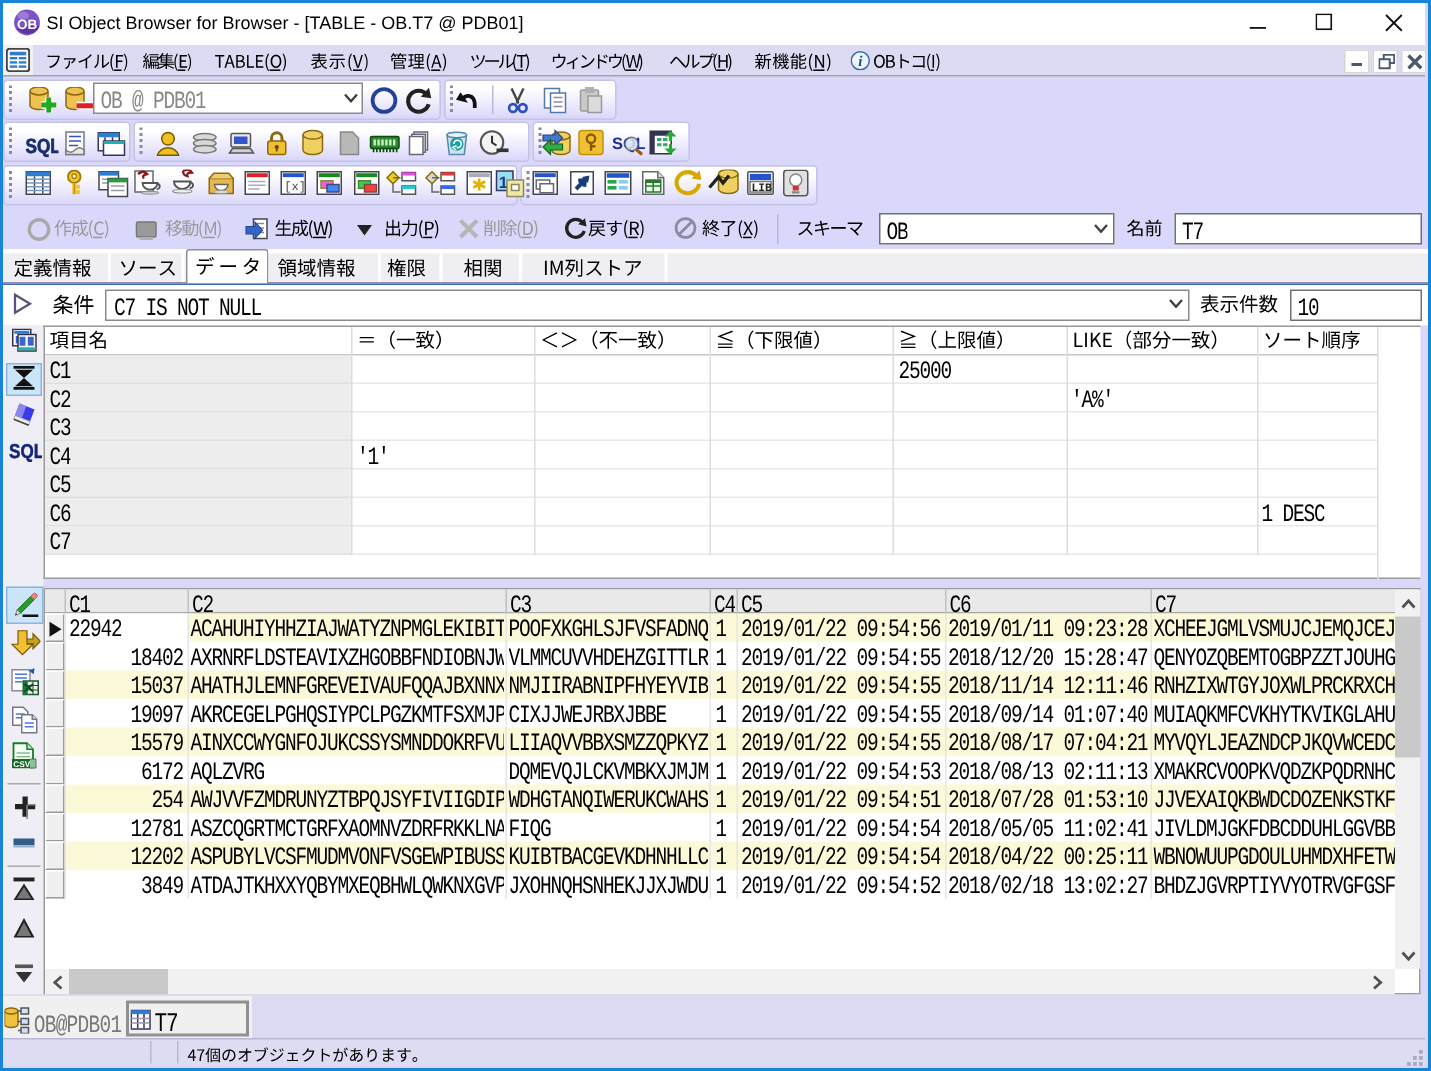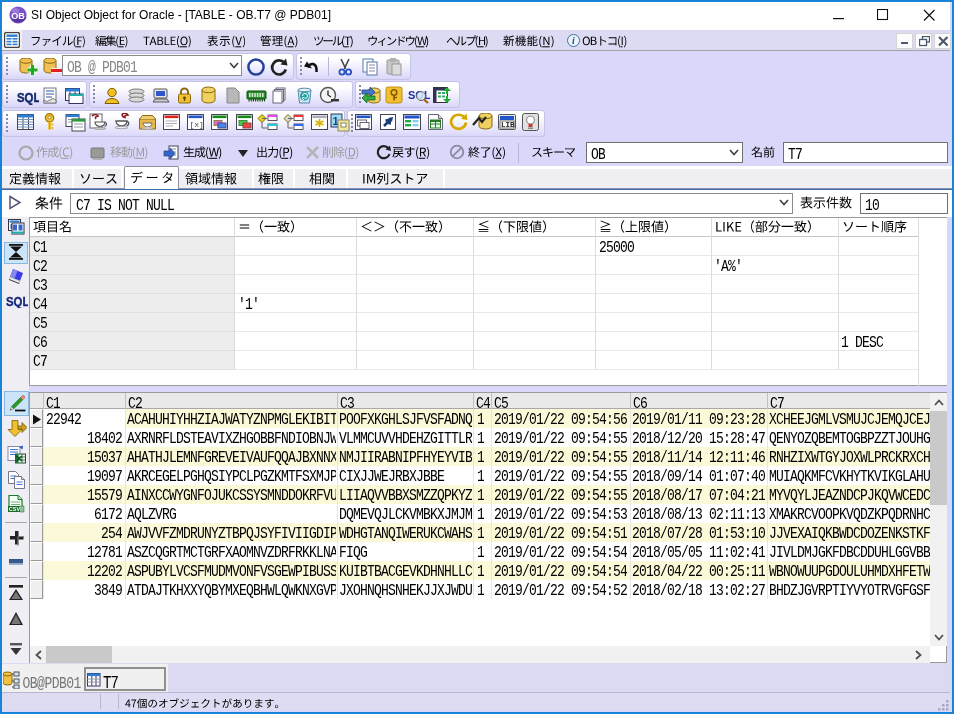--- a/index.html
+++ b/index.html
@@ -1,21 +1,21 @@
 <!DOCTYPE html>
 <html><head><meta charset="utf-8"><style>html,body{margin:0;padding:0}body{width:954px;height:714px}</style></head><body>
 <div style="position:relative;width:954px;height:714px;background:#d9d7fa;overflow:hidden">
     <div style="position:absolute;left:0px;top:0px;width:950px;height:30px;background:#fff"></div>
     <svg style="position:absolute;left:9px;top:6px" width="18" height="18" viewBox="0 0 18 18">
       <circle cx="9" cy="9" r="8.6" fill="#7b52c8"></circle>
       <path d="M2 12a8.6 8.6 0 0 0 15.6-1z" fill="#5a35a0"></path>
       <ellipse cx="6.5" cy="4.5" rx="4" ry="2.6" fill="#9a79d8"></ellipse>
       <text x="9" y="13" font-family="Liberation Sans" font-size="9" font-weight="bold" fill="#fff" text-anchor="middle">OB</text>
     </svg>
-    <div style="position:absolute;left:31px;top:8px;font:12px 'Liberation Sans',sans-serif;color:#000;white-space:pre">SI Object Object for Oracle - [TABLE - OB.T7 @ PDB01]</div>
+    <div style="position:absolute;left:31px;top:8px;font:12px 'Liberation Sans',sans-serif;color:#000;white-space:pre">SI Object Browser for Browser - [TABLE - OB.T7 @ PDB01]</div>
     <svg style="position:absolute;left:833px;top:13px" width="12" height="12" viewBox="0 0 12 12">
       <rect x="0" y="5" width="11" height="1.2" fill="#111"></rect>
     </svg>
     <svg style="position:absolute;left:877px;top:9px" width="12" height="12" viewBox="0 0 12 12">
       <rect x="0.5" y="0.5" width="10" height="10" fill="none" stroke="#111" stroke-width="1.1"></rect>
     </svg>
     <svg style="position:absolute;left:923px;top:9px" width="13" height="13" viewBox="0 0 13 13">
       <path d="M1 1 L11.5 11.5 M11.5 1 L1 11.5" stroke="#111" stroke-width="1.2"></path>
     </svg>
     <div style="position:absolute;left:0px;top:30px;width:950px;height:20px;background:#dddbf4"></div>

